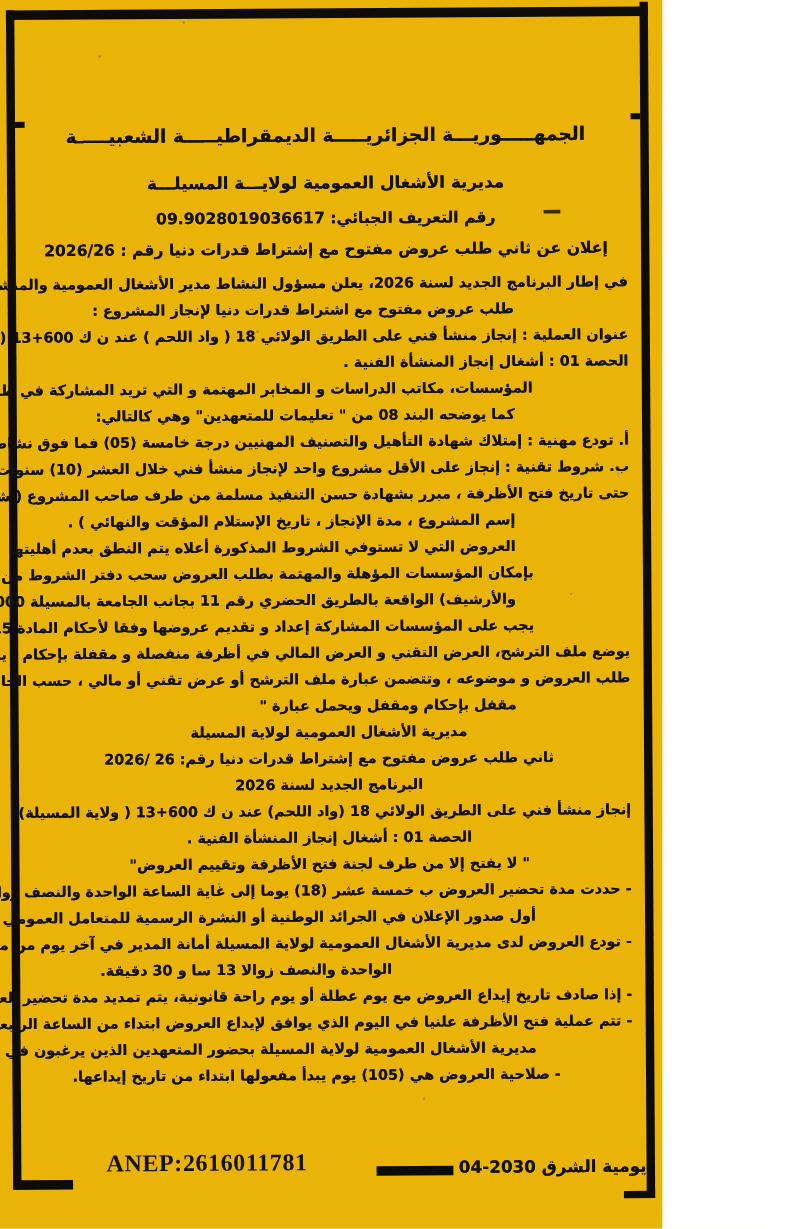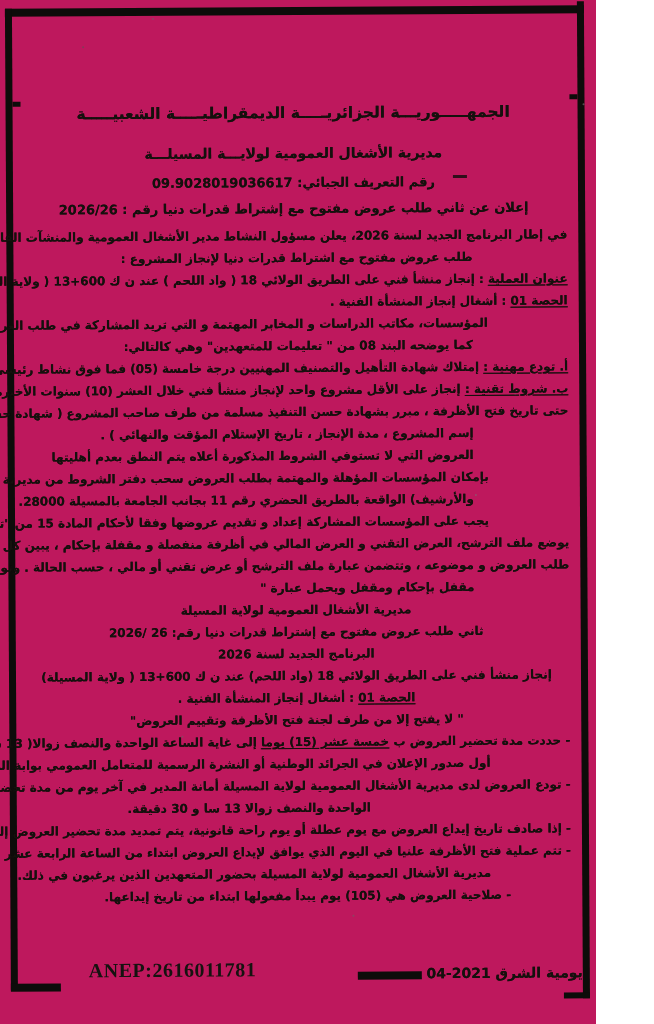--- a/index.html
+++ b/index.html
@@ -1,17 +1,17 @@
 <!DOCTYPE html>
 <html><head>
 <meta charset="utf-8">
 <style>
   html,body{margin:0;padding:0;background:#ffffff;}
   .doc{
-    position:relative;width:596px;height:1024px;background:#be185d;
+    position:relative;width:552px;height:1024px;background:#eab308;
     overflow:hidden;font-family:"DejaVu Sans",sans-serif;color:#14110d;
   }
   .skew{position:absolute;inset:0;transform:rotate(-0.35deg);transform-origin:50% 50%;}
   
   .f{position:absolute;background:#0d0c0a;}
   .f-top{left:8px;right:9px;top:7px;height:8px;}
   .f-left{left:8px;top:7px;width:7px;height:982px;}
   .f-right{right:9px;top:3px;width:7px;height:997px;}
   .f-footl{left:8px;top:982px;width:50px;height:8px;}
   .f-footr{right:9px;top:994px;width:26px;height:6px;}
@@ -24,21 +24,21 @@
   .h1{font-size:15.5px;line-height:26px;margin-bottom:15px;}
   .h2{font-size:14px;line-height:24px;margin-bottom:6px;}
   .h3{font-size:13px;line-height:24px;margin-bottom:2px;}
   .h4{font-size:13px;line-height:24px;margin-bottom:4px;}
   .line{font-size:12px;line-height:22px;white-space:nowrap;text-align:right;}
   .c{text-align:center;}
   .mr60{margin-right:60px;}
   .mr80{margin-right:80px;}
   .mr95{margin-right:95px;}
   .mr200{margin-right:200px;}
-  .u{text-decoration:underline;text-underline-offset:2px;}
+  .u{text-underline-offset:2px;}
   
   .anep{position:absolute;left:86px;top:958px;font-family:"Liberation Serif",serif;
         font-size:20px;font-weight:bold;letter-spacing:.5px;color:#151310;}
   .journal{position:absolute;right:16px;top:966px;display:flex;align-items:center;gap:5px;
            font-weight:bold;font-size:14px;text-shadow:0 0 .5px rgba(10,8,5,.8);}
   .journal .bar{width:64px;height:8px;background:#0d0c0a;margin-top:4px;}
   
   .speck{position:absolute;width:2px;height:2px;border-radius:50%;background:#555;opacity:.55;
      box-shadow:70px -28px 0 0 #666, 540px -15px 0 .5px #444, 130px 230px 0 0 #666,
      390px 450px 0 0 #777, 585px 570px 0 .5px #555, 95px 690px 0 0 #666,
@@ -87,30 +87,30 @@
       <div class="line">طلب العروض و موضوعه ، وتتضمن عبارة ملف الترشح أو عرض تقني أو مالي ، حسب الحالة . وتوضع هذه الأظرفة في ظرف آخر</div>
       <div class="line mr95">مقفل بإحكام ومقفل ويحمل عبارة "</div>
 
       <div class="line c">مديرية الأشغال العمومية لولاية المسيلة</div>
       <div class="line c">ثاني طلب عروض مفتوح مع إشتراط قدرات دنيا رقم: 26 /2026</div>
       <div class="line c">البرنامج الجديد لسنة 2026</div>
       <div class="line c">إنجاز منشأ فني على الطريق الولائي 18 (واد اللحم) عند ن ك 600+13 ( ولاية المسيلة)</div>
       <div class="line c"><span class="u">الحصة 01</span><span> : أشغال إنجاز المنشأة الفنية .</span></div>
       <div class="line c">" لا يفتح إلا من طرف لجنة فتح الأظرفة وتقييم العروض"</div>
 
-      <div class="line"><span>- حددت مدة تحضير العروض ب </span><span class="u">خمسة عشر (15) يوما</span><span> إلى غاية الساعة الواحدة والنصف زوالا( 13 سا 30 د) ابتداء من</span></div>
+      <div class="line"><span>- حددت مدة تحضير العروض ب </span><span class="u">خمسة عشر (18) يوما</span><span> إلى غاية الساعة الواحدة والنصف زوالا( 13 سا 30 د) ابتداء من</span></div>
       <div class="line mr80">أول صدور الإعلان في الجرائد الوطنية أو النشرة الرسمية للمتعامل العمومي بوابة الصفقات العمومية.</div>
       <div class="line">- تودع العروض لدى مديرية الأشغال العمومية لولاية المسيلة أمانة المدير في آخر يوم من مدة تحضر العروض إلى غاية الساعة</div>
       <div class="line mr200">الواحدة والنصف زوالا 13 سا و 30 دقيقة.</div>
       <div class="line">- إذا صادف تاريخ إيداع العروض مع يوم عطلة أو يوم راحة قانونية، يتم تمديد مدة تحضير العروض إلى يوم العمل الذي يليه.</div>
       <div class="line">- تتم عملية فتح الأظرفة علنيا في اليوم الذي يوافق لإيداع العروض ابتداء من الساعة الرابعة عشر زوالا ( 14 سا 00 د) بمقر</div>
       <div class="line mr80">مديرية الأشغال العمومية لولاية المسيلة بحضور المتعهدين الذين يرغبون في ذلك.</div>
       <div class="line mr60">- صلاحية العروض هي (105) يوم يبدأ مفعولها ابتداء من تاريخ إيداعها.</div>
     </div>
 
     <div class="anep">ANEP:2616011781</div>
     <div class="journal" dir="rtl">
-      <span>يومية الشرق 2021-04</span>
+      <span>يومية الشرق 2030-04</span>
       <span class="bar"></span>
     </div>
 
   </div>
 </div>
 
 </body></html>

